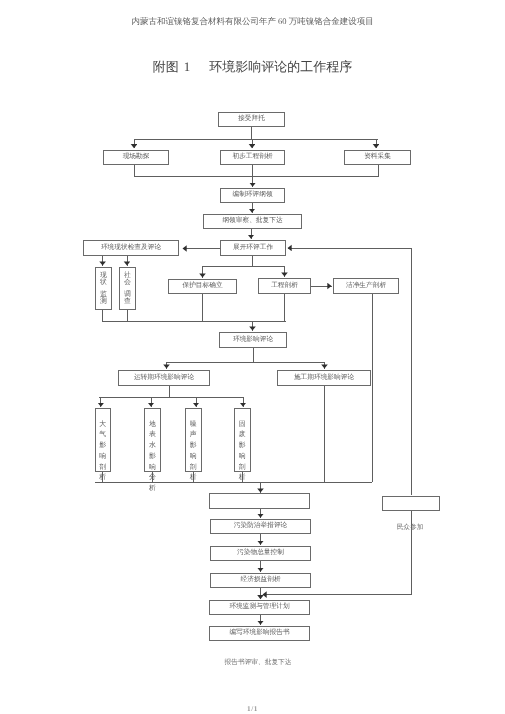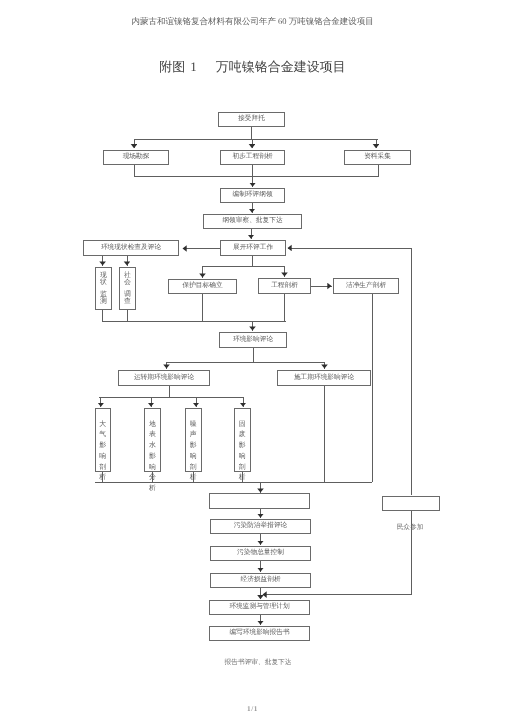--- a/index.html
+++ b/index.html
@@ -31,21 +31,21 @@
   .lbl{position:absolute;font-size:6.7px;color:#6f6f6f;white-space:nowrap;
        text-align:center;line-height:1;}
   svg.wires{position:absolute;left:0;top:0;width:505px;height:714px;}
 </style>
 </head>
 <body>
 
 <div id="page">
 
   <div class="hdr">内蒙古和谊镍铬复合材料有限公司年产 60 万吨镍铬合金建设项目</div>
-  <div class="title"><span>附图</span><span class="tgap1">1</span><span class="tgap2">万吨镍铬合金建设项目</span></div>
+  <div class="title"><span>附图</span><span class="tgap1">1</span><span class="tgap2">环境影响评论的工作程序</span></div>
 
   <svg class="wires" viewBox="0 0 505 714" xmlns="http://www.w3.org/2000/svg">
     <defs>
       <marker id="ah" markerWidth="10" markerHeight="10" refX="4.2" refY="3.3" orient="auto" markerUnits="userSpaceOnUse">
         <path d="M0,0 L4.2,3.3 L0,6.6 z" fill="#2e2e2e" stroke="none" shape-rendering="auto"></path>
       </marker>
     </defs>
     <g stroke="#5e5e5e" stroke-width="1" fill="none" shape-rendering="crispEdges">
 
       <path d="M251.5,127 V139"></path>

